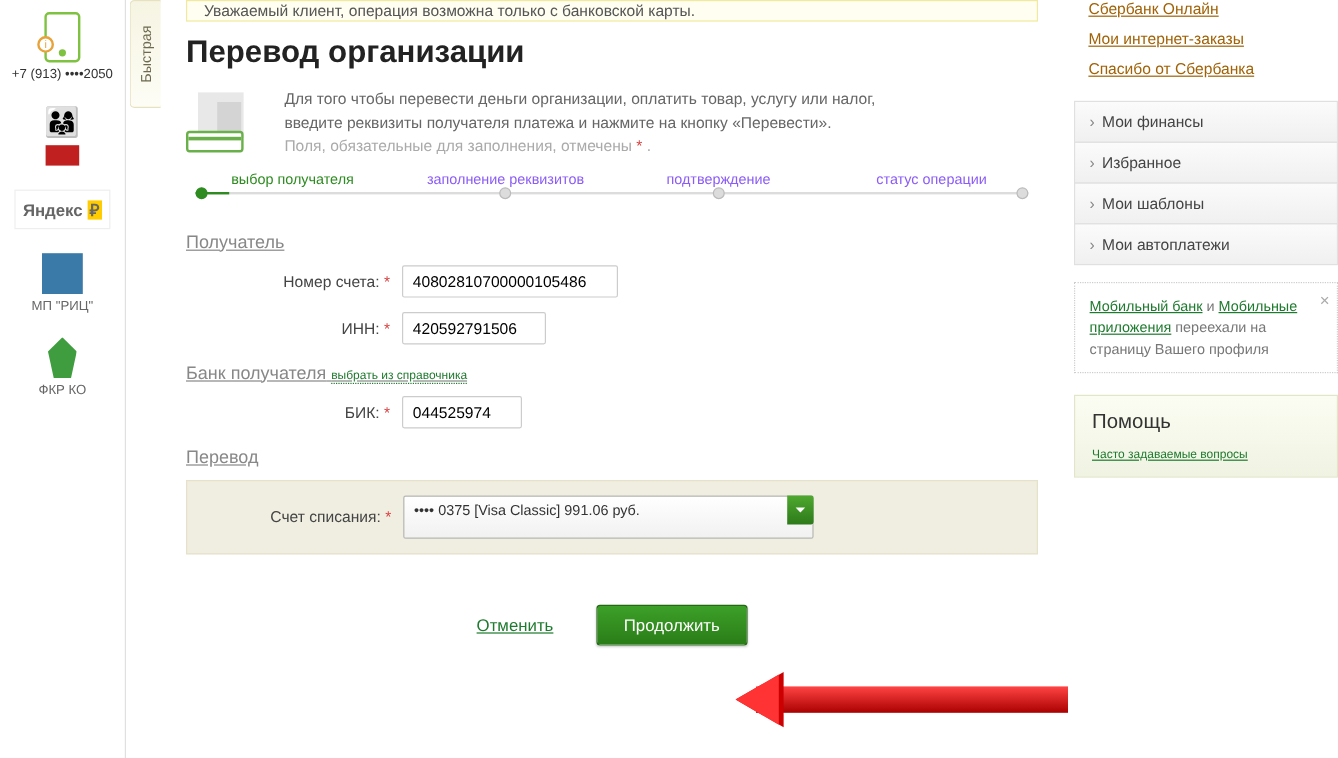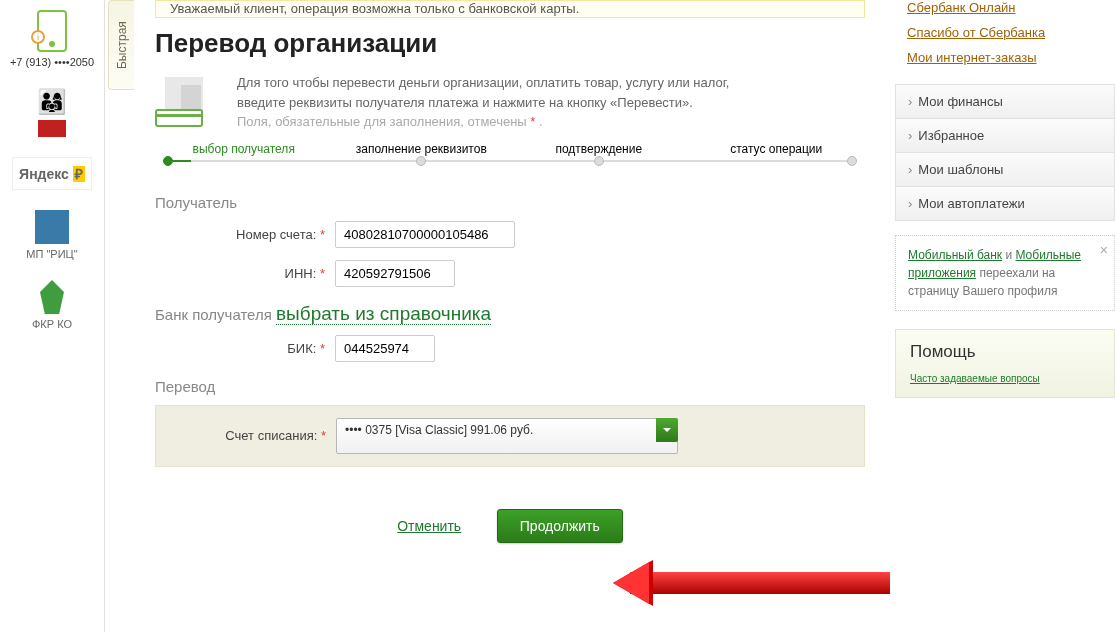--- a/index.html
+++ b/index.html
@@ -35,32 +35,32 @@
 .req-star { color: #d94040; }
 
 .fav-link { text-align: right; margin-bottom: 12px; }
 .fav-link a { color: #1e7a2e; text-decoration: none; border-bottom: 1px dotted #1e7a2e; font-size: 12px; }
 .fav-link .bk { display:inline-block; width:10px; height:12px; border:1px solid #aaa; margin-right:6px; }
 
 .stepper { position: relative; margin: 10px 0 24px; height: 28px; }
 .step-line { position:absolute; top:18px; left:8px; right:8px; height:2px; background:#dcdcdc; }
 .step-line .done { position:absolute; left:0; width:4%; height:2px; background:#2d8b20; top:0;}
 .steps { display:flex; position:relative; }
-.step { text-align:center; flex:1; font-size:12px; color:#000000; position:relative; }
+.step { text-align:center; flex:1; font-size:12px; color:#8b5cf6; position:relative; }
 .step.active { color:#2d8b20; }
 .step::after { content:""; position:absolute; top:14px; left:50%; transform:translateX(-50%); width:8px; height:8px; border-radius:50%; background:#dcdcdc; border:1px solid #bbb; }
 .step.active::after { background:#2d8b20; border-color:#2d8b20; }
 .step:first-child::after { left:8px; transform:none; }
 .step:last-child::after { left:auto; right:8px; transform:none; }
 
-.section-label { color:#888; font-size:15px; margin:16px 0 10px; }
+.section-label { color:#888; font-size:15px; margin:16px 0 10px;text-decoration:underline; }
 .field-row { display:flex; align-items:center; margin-bottom:12px; }
 .field-label { width:180px; text-align:right; padding-right:10px; color:#444; font-size:13px; }
 .field-input input { border:1px solid #ccc; padding:5px 8px; font-size:13px; width:180px; border-radius:2px; }
-.dir-link { color:#1e7a2e; text-decoration:none; border-bottom:1px dotted #1e7a2e; font-size:19px; }
+.dir-link { color:#1e7a2e; text-decoration:none; border-bottom:1px dotted #1e7a2e; font-size:10px; }
 
 .transfer-box { background:#f0eee1; border:1px solid #e5e2c9; padding:12px 0; margin-top:6px; }
 .select-wrap { position:relative; display:inline-block; }
 .select-wrap .sel { width:342px; border:1px solid #b7b7b7; background:linear-gradient(#fff,#f1f1f1); padding:4px 26px 4px 8px; font-size:12px; border-radius:2px; height:36px; line-height:15px; }
 .select-wrap .sel-btn { position:absolute; right:0; top:0; width:22px; height:24px; background:linear-gradient(#4fa82f,#2d7a1a); border-radius:0 2px 2px 0; display:flex; align-items:center; justify-content:center; }
 .select-wrap .sel-btn::after { content:""; border:4px solid transparent; border-top-color:#fff; margin-top:4px; }
 
 .actions { text-align:center; margin-top:42px; position:relative; }
 .cancel-link { color:#1e7a2e; text-decoration:underline; font-size:14px; margin-right:32px; cursor:pointer; }
 .btn-continue { background:linear-gradient(#3da028,#2a7d18); color:#fff; border:1px solid #246814; padding:8px 22px; font-size:14px; border-radius:3px; cursor:pointer; box-shadow:0 1px 2px rgba(0,0,0,.2); }
@@ -175,22 +175,22 @@
 
     <div class="actions">
       <span class="cancel-link">Отменить</span>
       <button class="btn-continue">Продолжить</button>
     </div>
   </div>
 
   <div class="right">
     <div class="right-links">
       <a href="#">Сбербанк Онлайн</a>
+      <a href="#">Мои интернет-заказы</a>
       <a href="#">Спасибо от Сбербанка</a>
-      <a href="#">Мои интернет-заказы</a>
     </div>
     <div class="accordion-item">Мои финансы</div>
     <div class="accordion-item">Избранное</div>
     <div class="accordion-item">Мои шаблоны</div>
     <div class="accordion-item">Мои автоплатежи</div>
 
     <div class="info-box">
       <span class="close-x">×</span>
       <a href="#">Мобильный банк</a><span> и </span><a href="#">Мобильные приложения</a><span> переехали на страницу Вашего профиля</span>
     </div>

